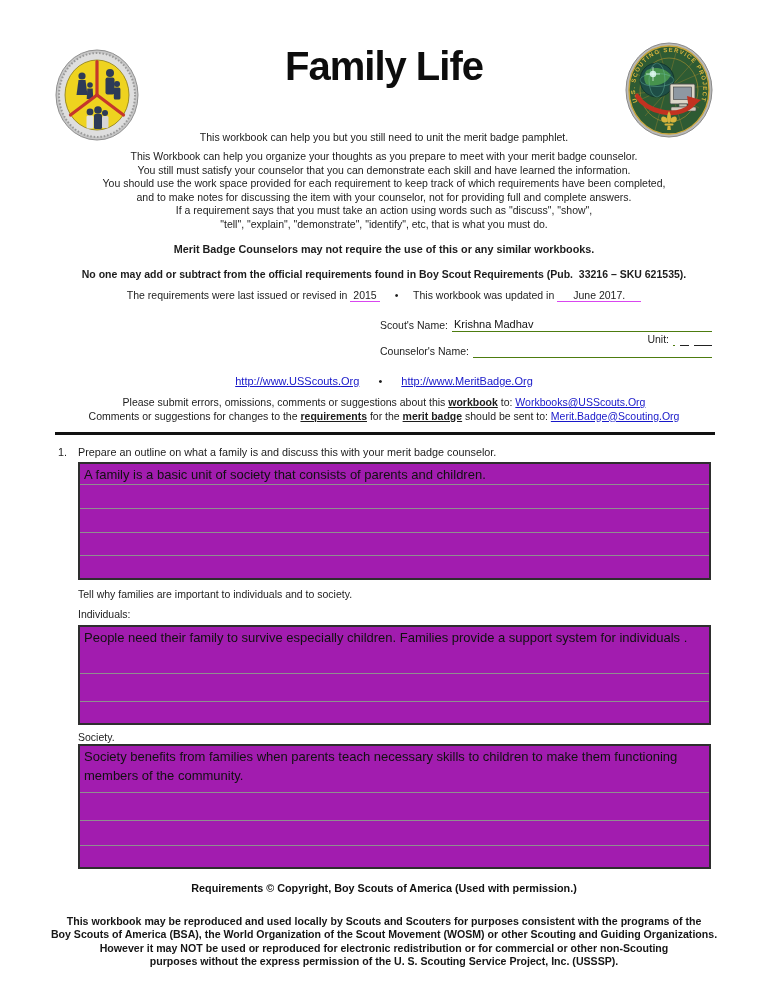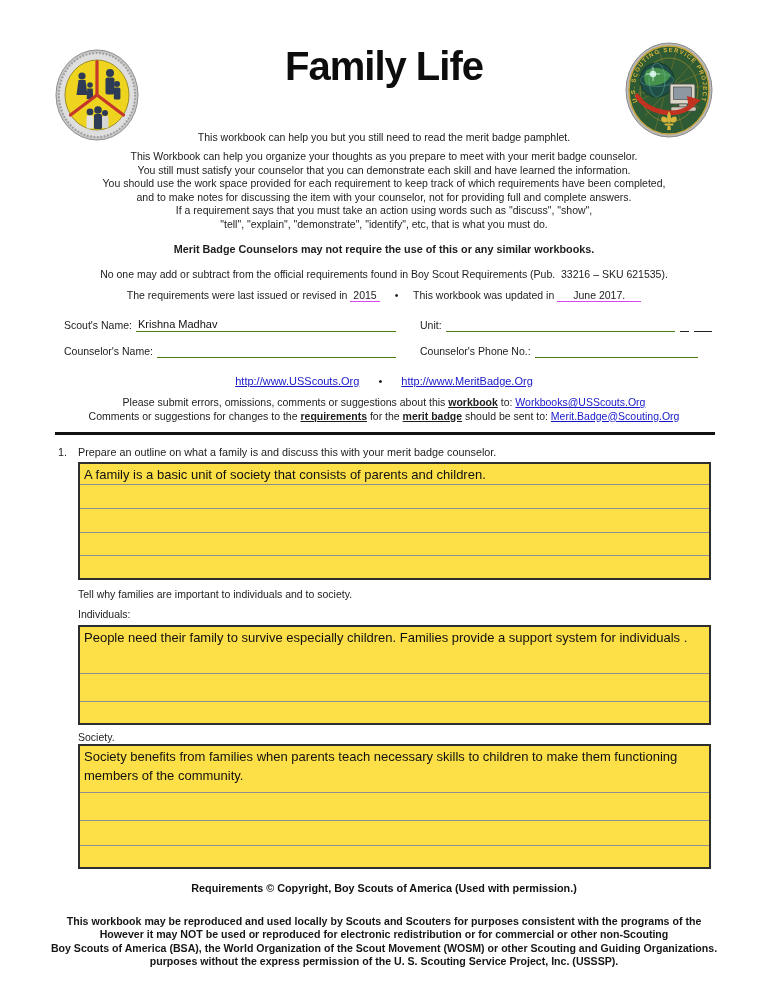--- a/index.html
+++ b/index.html
@@ -13,29 +13,29 @@
   .ctr { left:0; right:0; text-align:center; }
 
   
   .title { top:44px; font-size:40px; font-weight:700; letter-spacing:-1px; color:#0d0d0d; }
   .subtitle { top:96px; font-size:23px; font-weight:400; color:#141414; }
   .tagline { top:131px; font-size:10.5px; color:#1a1a1a; }
 
   
   .intro { top:150px; font-size:10.5px; line-height:13.5px; }
   .notice { top:243px; font-size:10.8px; font-weight:700; }
-  .no-add { top:268px; font-size:10.5px; white-space:pre-wrap; }
+  .no-add { top:268px; font-size:10.5px; white-space:pre-wrap;font-weight:bold; }
   .revised { top:289px; font-size:10.5px; }
   .u { border-bottom:1px solid #d946ef; }
   .revised .year { padding:0 3px; }
   .revised .bullet { margin:0 12px; }
   .revised .updated-val { padding:0 16px; }
 
   
-  .form-row { left:64px; right:56px; display:flex; font-size:10.5px; align-items:flex-end; }
+  .form-row { left:76px; right:56px; display:flex; font-size:10.5px; align-items:flex-end;flex-direction:column; }
   .row1 { top:318px; } .row2 { top:344px; }
   .fgroup-left { width:332px; display:flex; align-items:flex-end; }
   .fgroup-right { flex:1; margin-left:24px; display:flex; align-items:flex-end; }
   .flabel { white-space:nowrap; padding-bottom:1px; }
   .ffield { flex:1; border-bottom:1px solid #4d7c0f; min-height:14px; margin-left:4px; }
   .ffield .val { font-size:11px; color:#111; padding-left:2px; }
   .seg-gap { width:5px; }
   .seg-a { flex:0 0 9px; border-bottom:1px solid #222; min-height:14px; }
   .seg-b { flex:0 0 18px; border-bottom:1px solid #222; min-height:14px; }
   .phone-end { width:14px; }
@@ -47,21 +47,21 @@
   .feedback { top:396px; font-size:10.5px; line-height:13.5px; }
   .bu { font-weight:700; text-decoration:underline; }
 
   
   .divider { top:432px; left:55px; right:53px; height:3px; background:#111; }
 
   
   .req-num { top:446px; left:58px; font-size:10.8px; }
   .req-text { top:446px; left:78px; font-size:10.8px; }
 
-  .answer-box { left:78px; width:633px; border:2px solid #2e2e2e; background:#fde047; }
+  .answer-box { left:78px; width:633px; border:2px solid #2e2e2e; background:#a21caf; }
   .arow { border-top:1px solid #8f8f8f; }
   .arow:first-child { border-top:none; }
   .ans-text { font-size:13px; line-height:19px; color:#101010; padding:1px 4px 0 4px; display:block; }
   .h21 { height:20px; } .h24 { height:24px; } .h23 { height:23px; }
   .h47 { height:46px; } .h28 { height:28px; } .h25 { height:25px; } .h22 { height:22px; }
 
   .tell { top:588px; left:78px; font-size:10.5px; }
   .ind-label { top:608px; left:78px; font-size:10.5px; }
   .soc-label { top:731px; left:78px; font-size:10.5px; }
   .box1 { top:462px; } .box2 { top:625px; } .box3 { top:744px; }
@@ -151,21 +151,21 @@
         <path d="M-1.3,6.8 L1.3,6.8 L1.9,11 L-1.9,11 Z"></path>
       </g>
 
       <text font-family="Liberation Sans, sans-serif" font-size="6" font-weight="bold" fill="#d9b53c" letter-spacing="1.2">
         <textPath href="#ringpath" startOffset="2">U.S. SCOUTING SERVICE PROJECT</textPath>
       </text>
     </svg>
   </div>
 
   <div class="abs ctr title">Family Life</div>
-  <div class="abs ctr tagline">This workbook can help you but you still need to read the merit badge pamphlet.</div>
+  <div class="abs ctr tagline">This workbook can help you but you still need to unit the merit badge pamphlet.</div>
 
   <div class="abs ctr intro">
     <div>This Workbook can help you organize your thoughts as you prepare to meet with your merit badge counselor.</div>
     <div>You still must satisfy your counselor that you can demonstrate each skill and have learned the information.</div>
     <div>You should use the work space provided for each requirement to keep track of which requirements have been completed,</div>
     <div>and to make notes for discussing the item with your counselor, not for providing full and complete answers.</div>
     <div>If a requirement says that you must take an action using words such as "discuss", "show",</div>
     <div>"tell", "explain", "demonstrate", "identify", etc, that is what you must do.</div>
   </div>
 
@@ -193,25 +193,20 @@
       <span class="seg-gap"></span>
         <span class="seg-b"></span>
     </div>
   </div>
 
   <div class="abs form-row row2">
     <div class="fgroup-left">
       <span class="flabel">Counselor's Name:</span>
       <span class="ffield"><span class="val"></span></span>
     </div>
-    <div class="fgroup-right">
-      <span class="flabel">Counselor's Phone No.:</span>
-      <span class="ffield"><span class="val"></span></span>
-      <span class="phone-end"></span>
-    </div>
   </div>
 
   <div class="abs ctr links">
     <a class="lnk" href="#">http://www.USScouts.Org</a>
     <span class="bullet">•</span>
     <a class="lnk" href="#">http://www.MeritBadge.Org</a>
   </div>
 
   <div class="abs ctr feedback">
     <div><span>Please submit errors, omissions, comments or suggestions about this </span><span class="bu">workbook</span><span> to: </span><a class="lnk" href="#">Workbooks@USScouts.Org</a></div>
@@ -253,18 +248,18 @@
     <div class="arow h28"></div>
     <div class="arow h25"></div>
     <div class="arow h22"></div>
   </div>
 
   <div class="abs ctr foot-copy">
     <div>Requirements © Copyright, Boy Scouts of America (Used with permission.)</div>
   </div>
   <div class="abs ctr foot-notice">
     <div>This workbook may be reproduced and used locally by Scouts and Scouters for purposes consistent with the programs of the</div>
+    <div>Boy Scouts of America (BSA), the World Organization of the Scout Movement (WOSM) or other Scouting and Guiding Organizations.</div>
     <div>However it may NOT be used or reproduced for electronic redistribution or for commercial or other non-Scouting</div>
-    <div>Boy Scouts of America (BSA), the World Organization of the Scout Movement (WOSM) or other Scouting and Guiding Organizations.</div>
     <div>purposes without the express permission of the U. S. Scouting Service Project, Inc. (USSSP).</div>
   </div>
 
 </div>
 
 </body></html>

